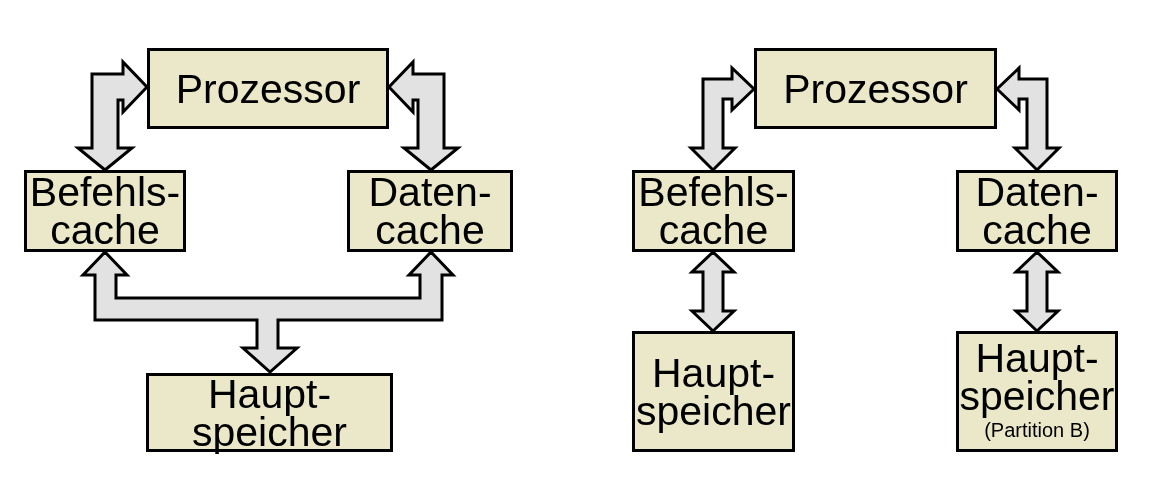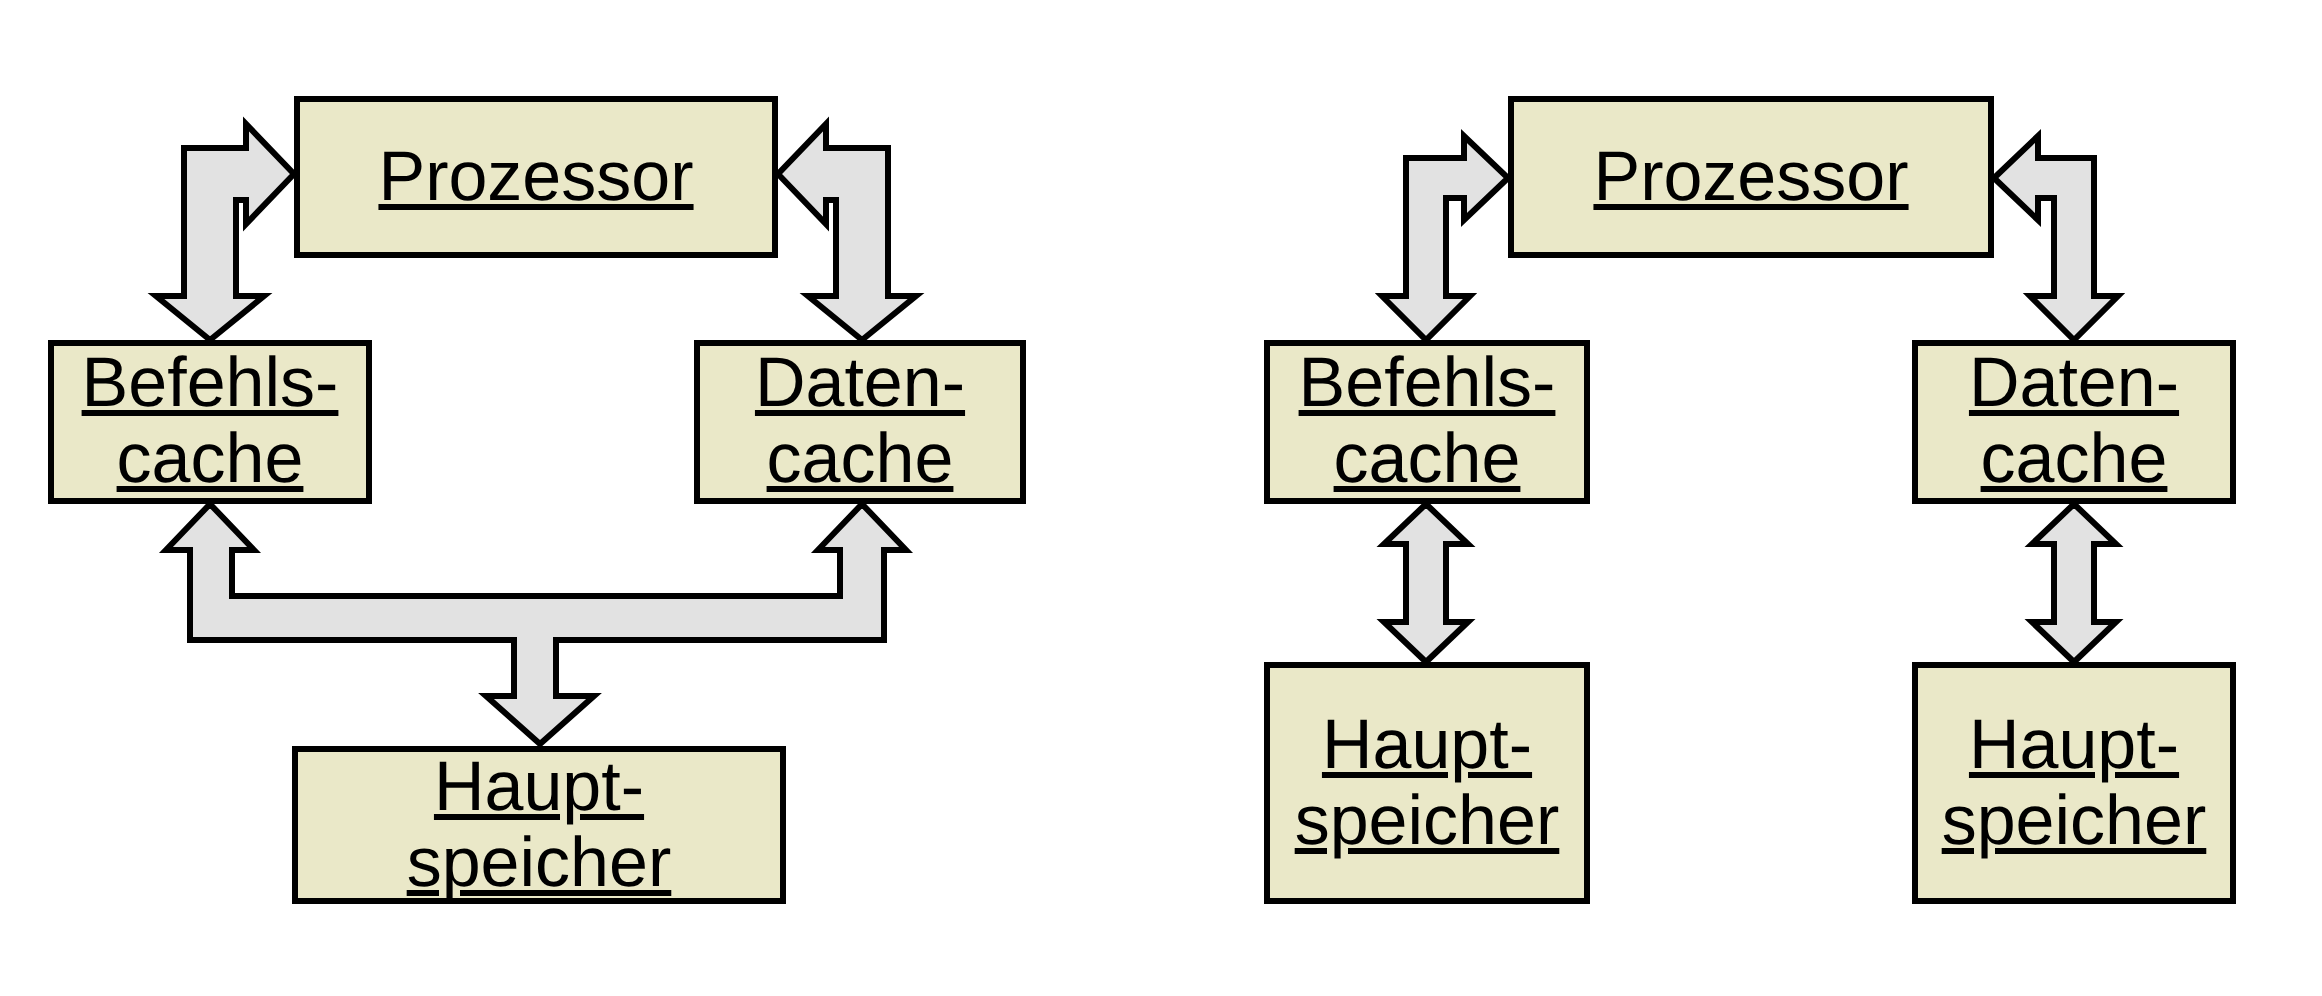--- a/index.html
+++ b/index.html
@@ -39,24 +39,23 @@
     box-sizing:border-box;
     background:var(--box-fill);
     border:3px solid var(--box-border);
     display:flex;
     flex-direction:column;
     justify-content:center;
     align-items:center;
     text-align:center;
   }
   .line{
-    font-size:35px;
+    font-size:41px;
     line-height:38px;
     white-space:nowrap;
-    text-decoration:underline;
   }
   .partition{
     font-size:20px;
     line-height:30px;
     white-space:nowrap;
   }
   
   .b-proz-l   {left:147px; top:48px;  width:242px; height:81px;}
   .b-bef-l    {left:24px;  top:170px; width:162px; height:82px;}
   .b-dat-l    {left:347px; top:170px; width:166px; height:82px;}
@@ -117,15 +116,16 @@
     <div class="line">Daten-</div>
     <div class="line">cache</div>
   </div>
   <div class="box b-haupt-a">
     <div class="line">Haupt-</div>
     <div class="line">speicher</div>
   </div>
   <div class="box b-haupt-b">
     <div class="line">Haupt-</div>
     <div class="line">speicher</div>
+    <div class="partition">(Partition B)</div>
   </div>
 
 </div>
 
 </body></html>

